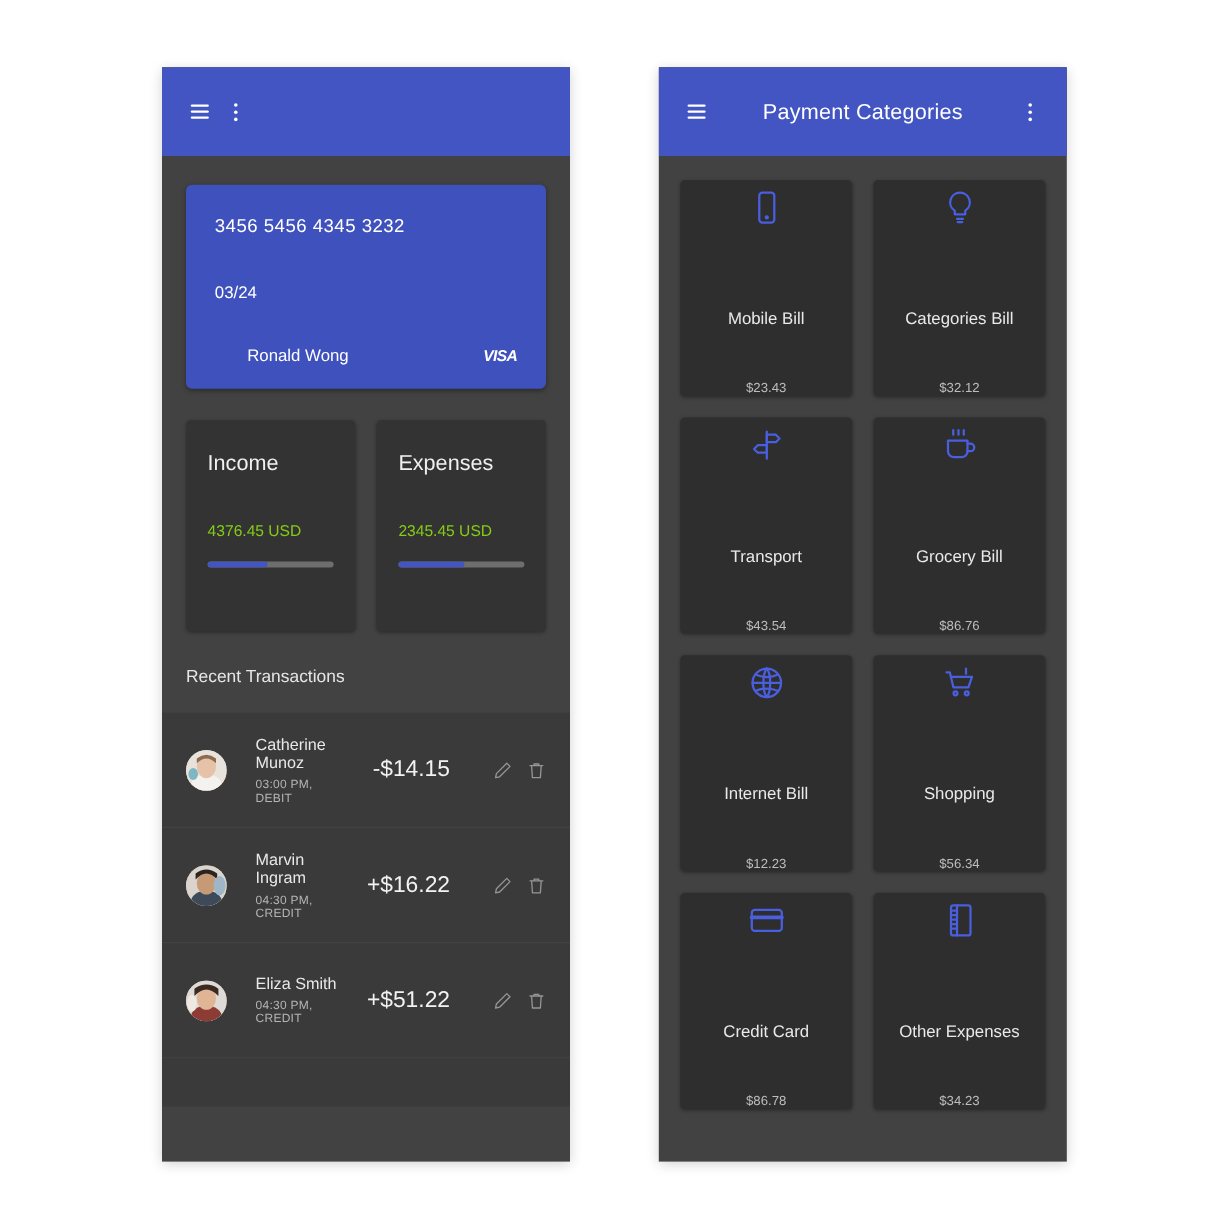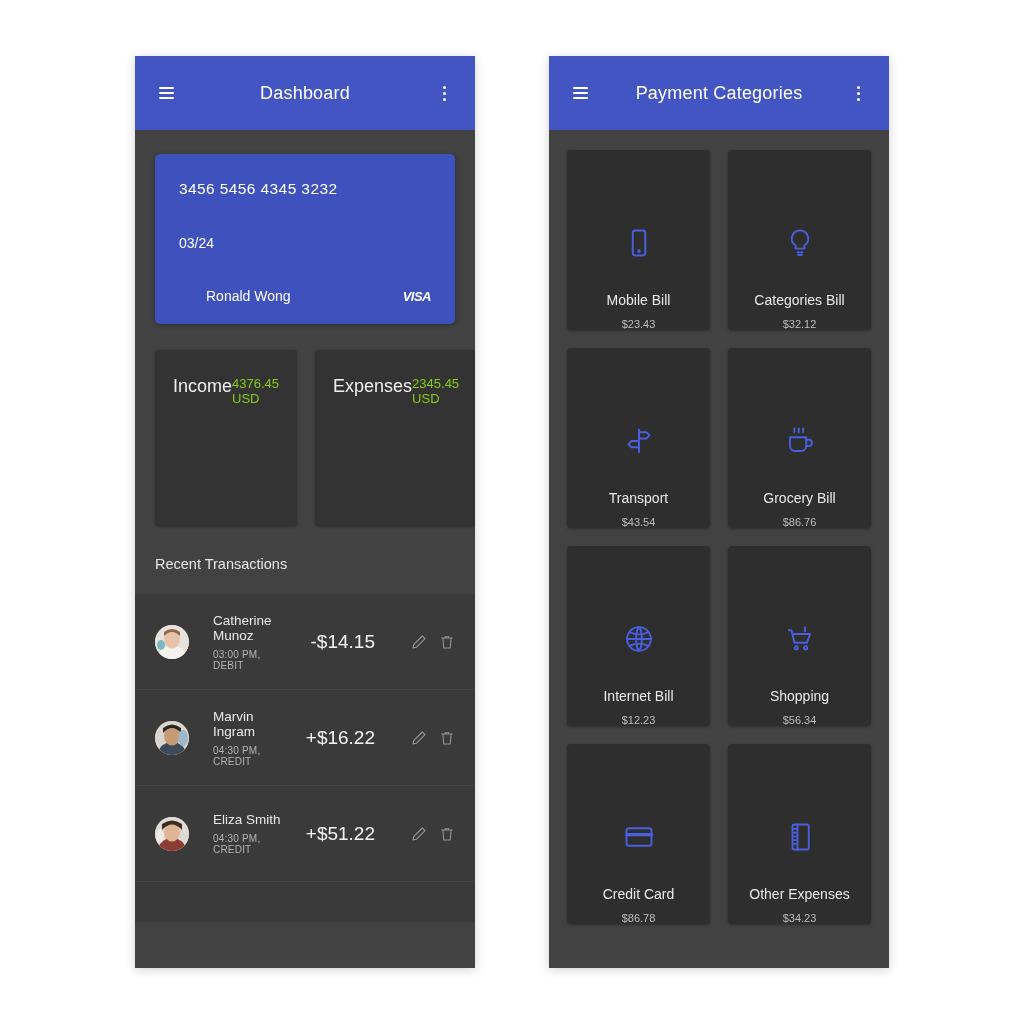--- a/index.html
+++ b/index.html
@@ -79,21 +79,21 @@
   .visa {
     color:#ffffff; font-size:13px; font-weight:bold; font-style:italic;
     font-family:"Liberation Sans", sans-serif; letter-spacing:-.5px;
   }
 
   
   .stats { display:flex; gap:18px; padding: 26px 20px 0 20px; }
   .stat-card {
     flex:1; background:#333333; border-radius:4px;
     height: 176px; padding: 26px 18px 20px 18px;
-    display:flex; justify-content:flex-start;
+    display:flex; flex-direction:column; justify-content:flex-start;
     box-shadow: 0 1px 3px rgba(0,0,0,.3);
   }
   .stat-title { color:#f0f0f0; font-size:18px; margin-bottom: 38px; }
   .stat-value { color:#84cc16; font-size:13px; margin-bottom: 18px; }
   .bar { height:5px; background:#6e6e6e; border-radius:3px; overflow:hidden; }
   .bar > span { display:block; height:100%; background:#4355c2; border-radius:3px; }
 
   
   .sec-title { color:#e6e6e6; font-size:14.5px; padding: 30px 20px 22px 20px; }
   .txn-list { background:#3a3a3a; }
@@ -122,21 +122,21 @@
     display:grid;
     grid-template-columns: 1fr 1fr;
     gap: 18px;
     padding: 20px 18px 18px 18px;
   }
   .cat-tile {
     background:#2e2e2e;
     border-radius:4px;
     height: 180px;
     display:flex; flex-direction:column;
-    align-items:center; justify-content:flex-end;
+    align-items:center; justify-content:space-between;
     box-shadow: 0 1px 3px rgba(0,0,0,.32);
   }
   .cat-icon { height:46px; display:flex; align-items:center; justify-content:center; margin-bottom: 26px; }
   .cat-icon svg { width:30px; height:34px; display:block; }
   .cat-label { color:#e9e9e9; font-size:14px; margin-bottom:10px; }
   .cat-amount { color:#bdbdbd; font-size:11px; }
 </style>
 </head>
 <body>
 
@@ -144,21 +144,20 @@
 
   <div class="phone">
     <div class="appbar">
       <div class="icon-btn">
         <span class="hamburger">
             <i></i>
             <i></i>
             <i></i>
           </span>
       </div>
-      <div class="appbar-title">Dashboard</div>
       <div class="icon-btn">
         <span class="kebab">
             <i></i>
             <i></i>
             <i></i>
           </span>
       </div>
     </div>
 
     <div class="screen">

